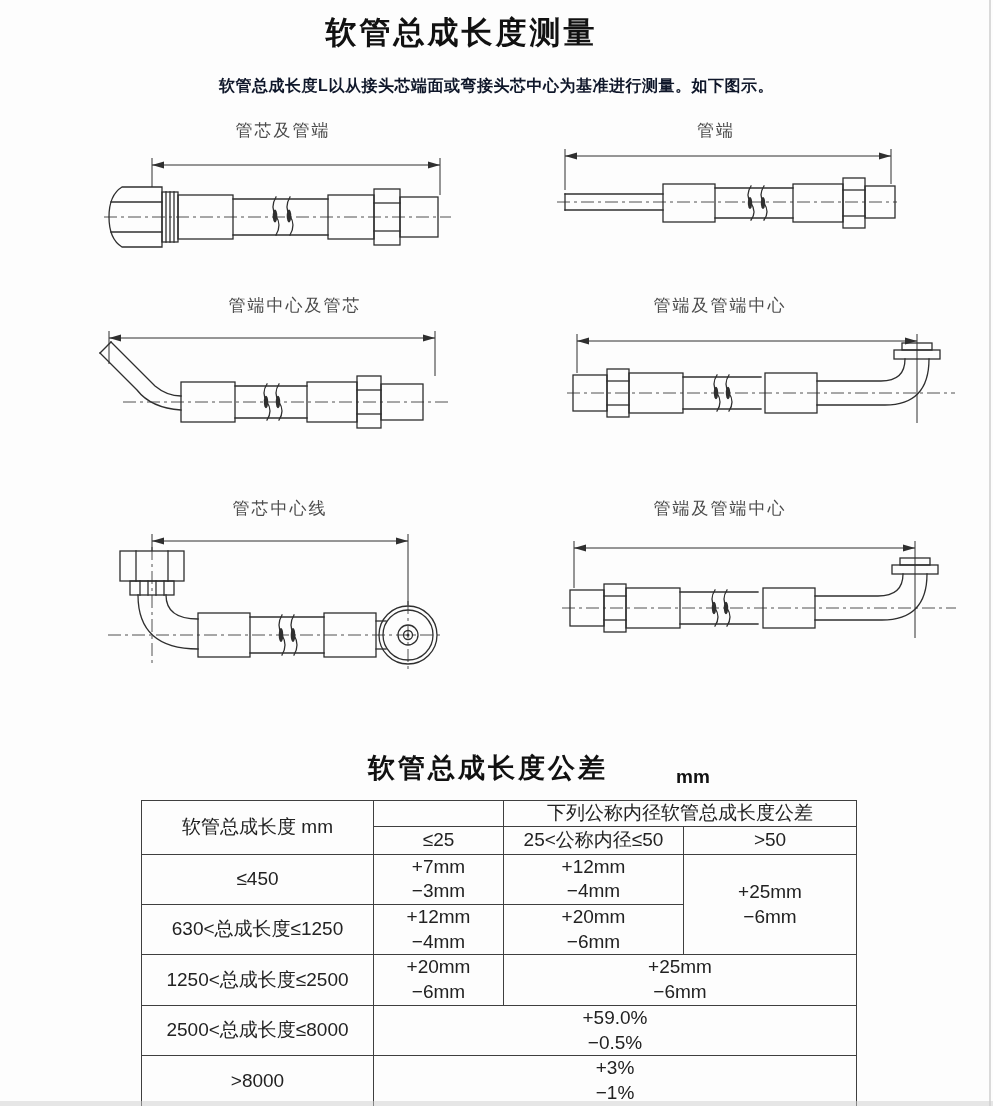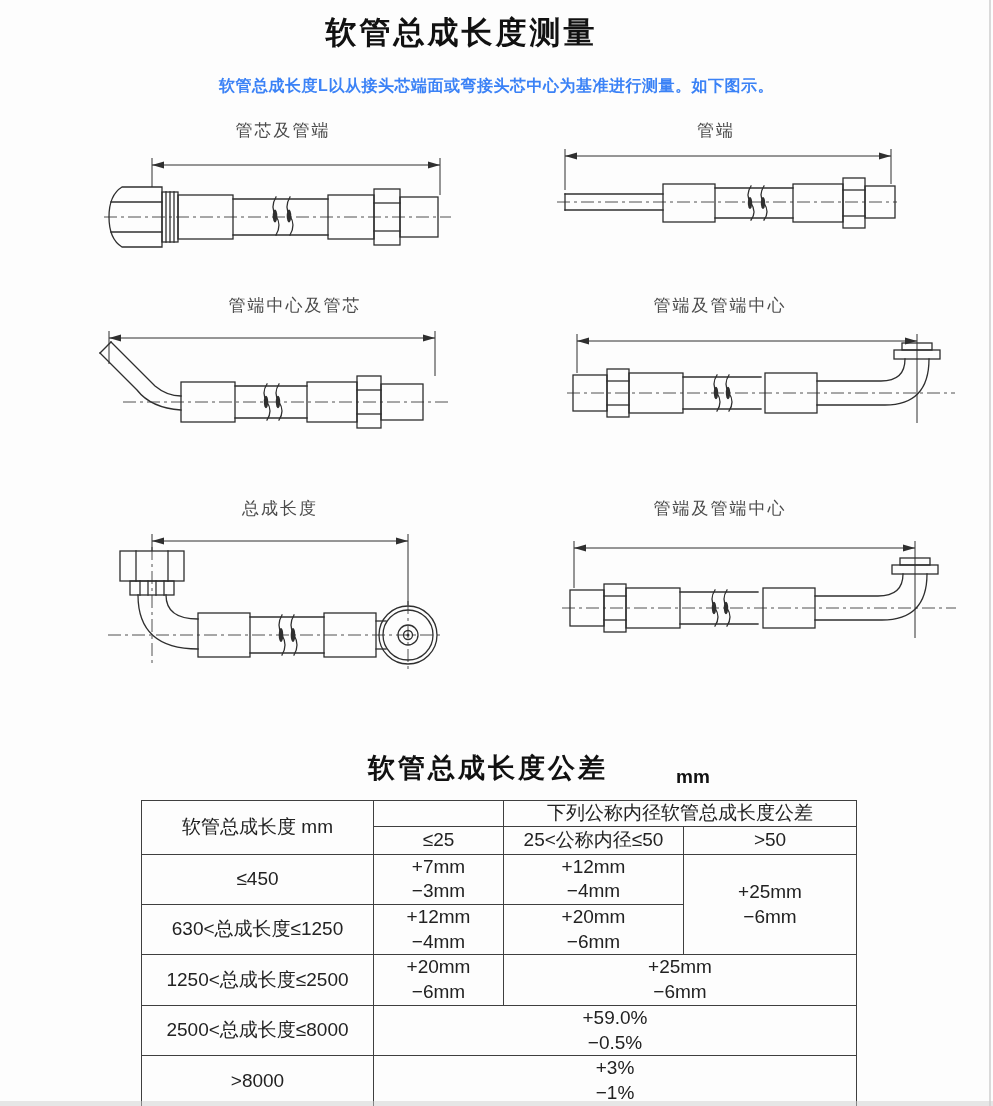--- a/index.html
+++ b/index.html
@@ -9,21 +9,21 @@
     font-family:"Liberation Sans", sans-serif;
     color:#1a1a1a;
   }
   .abs{position:absolute;}
   .page-title{
     left:0; top:12px; width:923px; text-align:center;
     font-size:31px; font-weight:bold; letter-spacing:3px; color:#111;
   }
   .page-subtitle{
     left:0; top:76px; width:993px; text-align:center;
-    font-size:16px; font-weight:600; letter-spacing:0.5px; color:#3b82f6;
+    font-size:16px; font-weight:600; letter-spacing:0.5px; color:#0f172a;
   }
   .fig-label{
     font-size:17px; color:#4b4b4b; letter-spacing:2px;
     font-family:"Liberation Serif","DejaVu Serif",serif;
     transform:translateX(-50%); white-space:nowrap;margin-left:12px;
   }
   svg{display:block;}
   .ln{stroke:#2f2f2f;stroke-width:1.3;fill:none;stroke-linecap:square;}
   .dim{stroke:#2f2f2f;stroke-width:1;fill:none;}
   .cl{stroke:#3c3c3c;stroke-width:0.9;fill:none;stroke-dasharray:13 4 3 4;}
@@ -57,21 +57,21 @@
 </head>
 <body>
 
 <div class="abs page-title">软管总成长度测量</div>
 <div class="abs page-subtitle">软管总成长度L以从接头芯端面或弯接头芯中心为基准进行测量。如下图示。</div>
 
 <div class="abs fig-label" style="left:271px;top:119px">管芯及管端</div>
 <div class="abs fig-label" style="left:704px;top:119px">管端</div>
 <div class="abs fig-label" style="left:283px;top:294px">管端中心及管芯</div>
 <div class="abs fig-label" style="left:708px;top:294px">管端及管端中心</div>
-<div class="abs fig-label" style="left:268px;top:497px">总成长度</div>
+<div class="abs fig-label" style="left:268px;top:497px">管芯中心线</div>
 <div class="abs fig-label" style="left:708px;top:497px">管端及管端中心</div>
 
 <svg class="abs" style="left:100px;top:145px" width="355" height="130" viewBox="0 0 355 130">
   <line class="cl" x1="4" y1="72" x2="351" y2="72"></line>
   <line class="dim" x1="52" y1="20" x2="340" y2="20"></line>
   <line class="dim" x1="52" y1="13" x2="52" y2="42"></line>
   <line class="dim" x1="340" y1="13" x2="340" y2="50"></line>
   <path class="fl" d="M52,20 l12,-3.4 l0,6.8 z"></path>
   <path class="fl" d="M340,20 l-12,-3.4 l0,6.8 z"></path>
   <path class="ln" d="M62,42 L22,42 Q9,50 9,72 Q9,94 22,102 L62,102 Z"></path>

